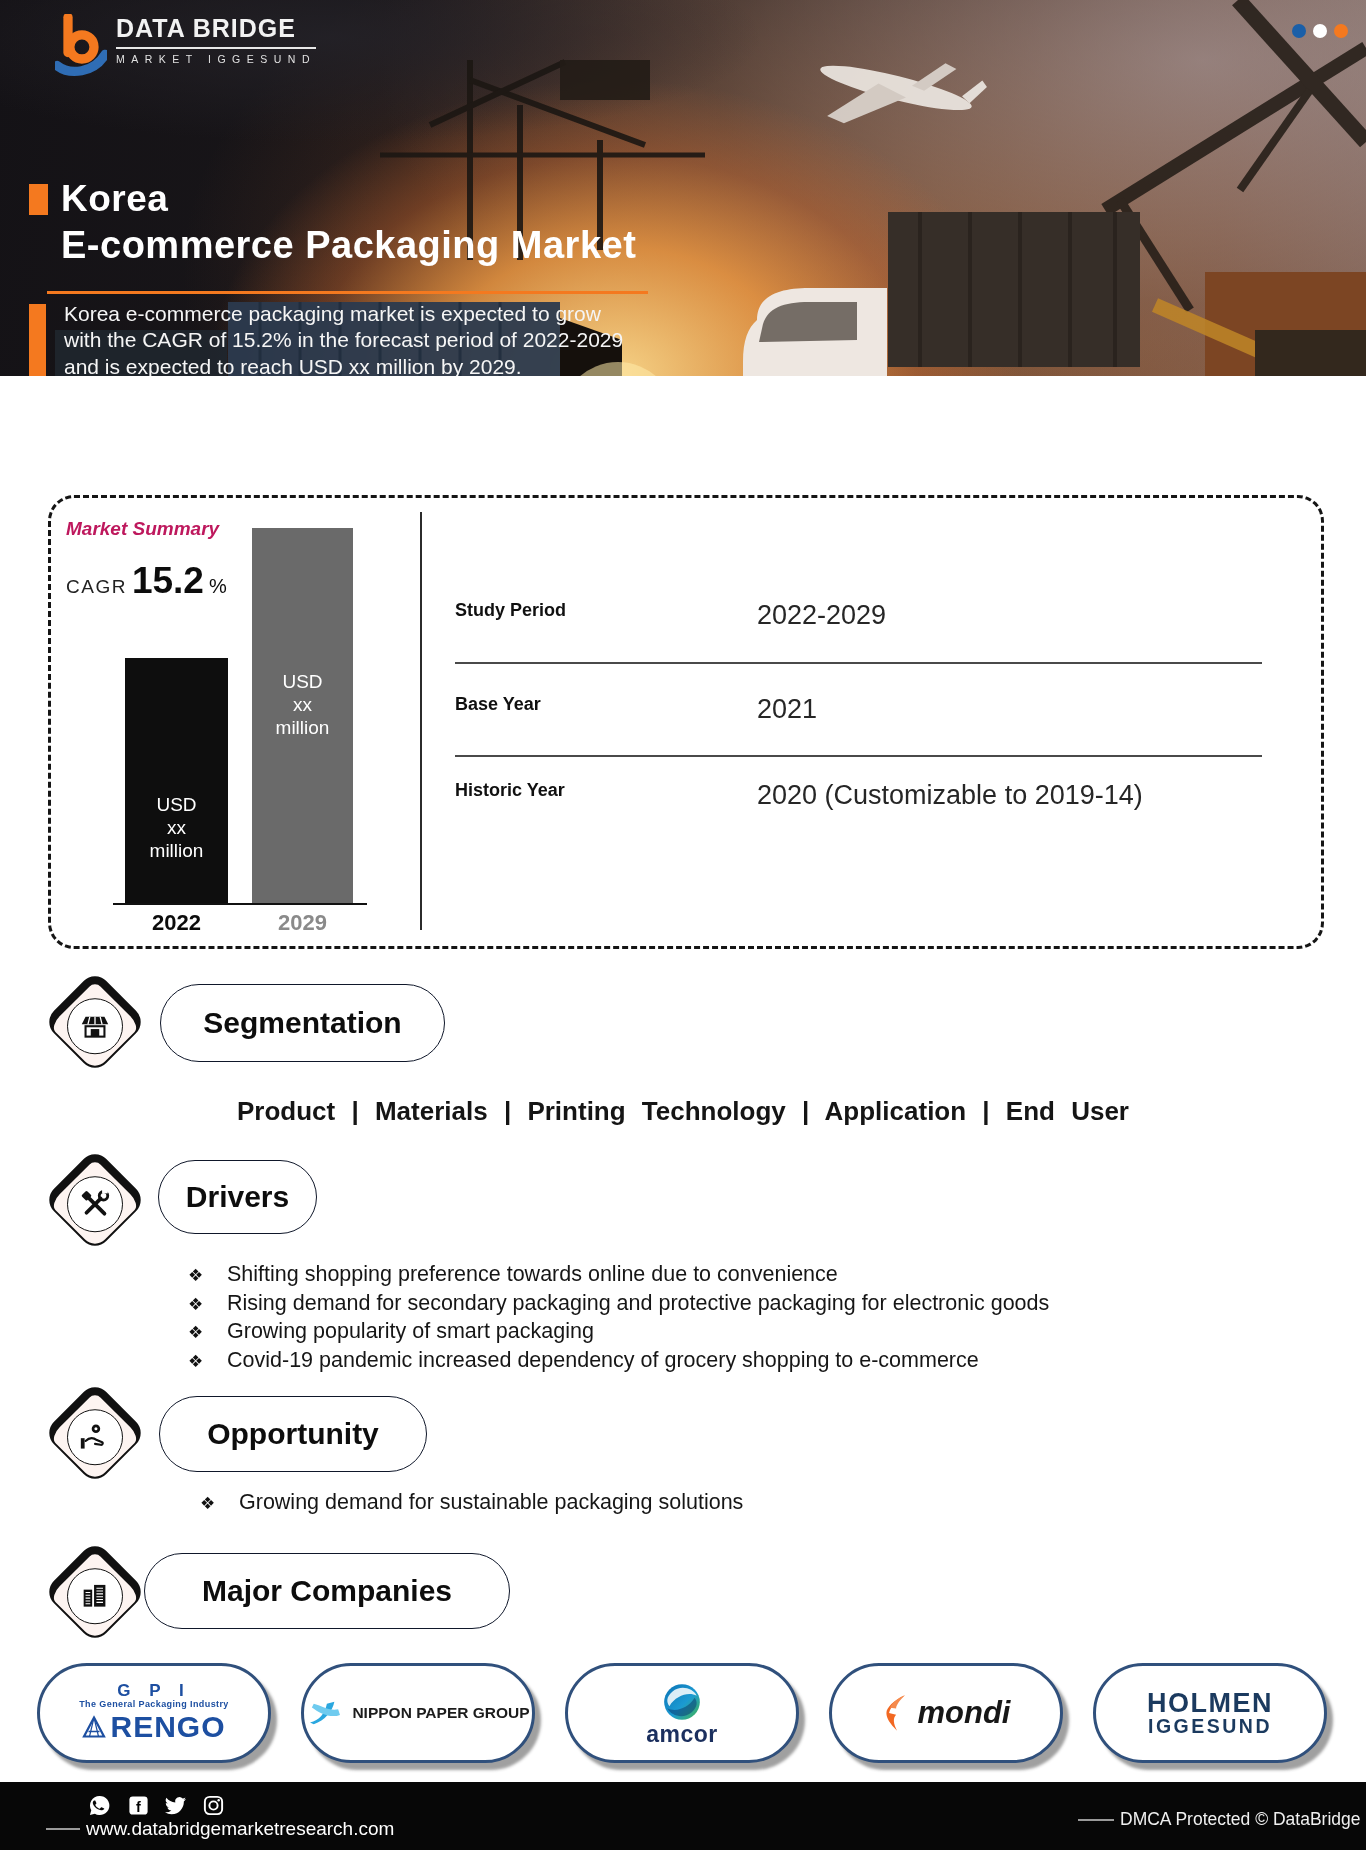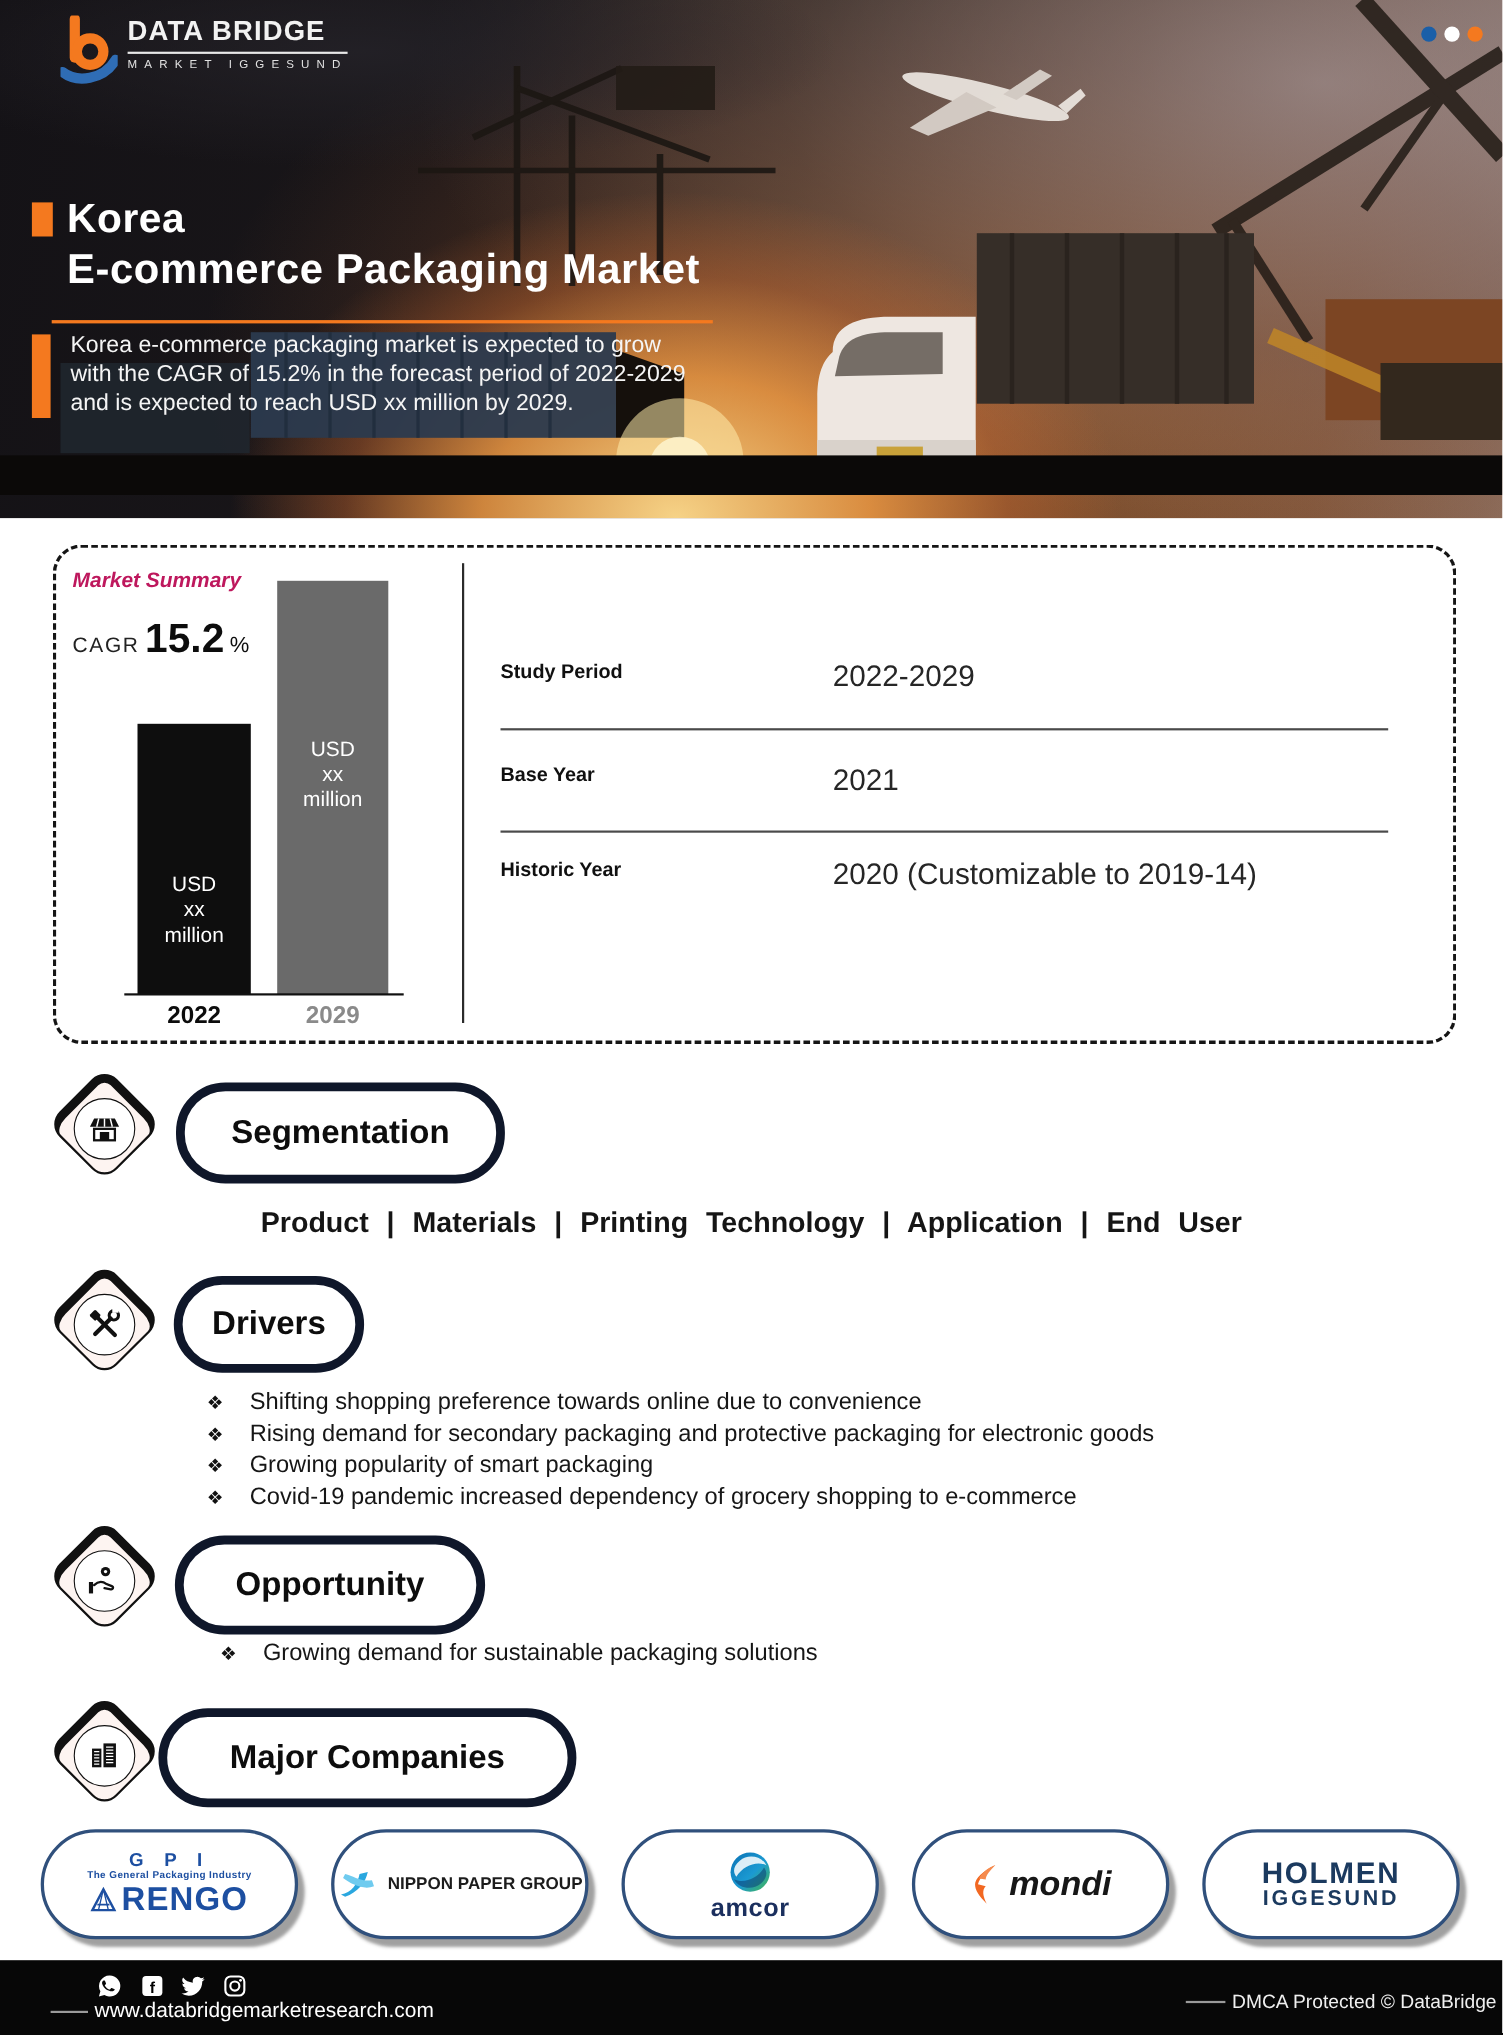--- a/index.html
+++ b/index.html
@@ -1,20 +1,20 @@
 <!DOCTYPE html>
 <html><head>
 <meta charset="utf-8">
 <style>
   html,body{margin:0;padding:0;background:#fff;}
   .page{position:relative;width:1366px;height:1850px;background:#fff;overflow:hidden;
         font-family:"Liberation Sans",sans-serif;color:#111;}
 
   
-  .hero{position:absolute;left:0;top:0;width:1366px;height:471px;overflow:hidden;
+  .hero{position:absolute;left:0;top:0;width:1366px;height:376px;overflow:hidden;
     background:
       radial-gradient(620px 150px at 24% 10%, rgba(36,34,40,.85), rgba(36,34,40,0) 70%),
       radial-gradient(520px 380px at 45% 100%, rgba(255,219,140,.95) 0%, rgba(248,160,70,.78) 34%, rgba(205,105,48,.38) 58%, rgba(120,60,30,0) 78%),
       radial-gradient(1100px 540px at 88% 16%, rgba(172,162,170,.6) 0%, rgba(122,104,108,.32) 45%, rgba(60,50,50,0) 75%),
       radial-gradient(900px 520px at 66% 72%, rgba(228,134,62,.5) 0%, rgba(150,80,40,.22) 55%, rgba(60,40,30,0) 80%),
       linear-gradient(100deg,#141216 0%,#191619 30%,#262019 52%,#4a3526 72%,#6e5140 88%,#8a7265 100%);}
   .hero-art{position:absolute;left:0;top:0;}
   .logo{position:absolute;left:55px;top:14px;display:flex;align-items:flex-start;gap:9px;}
   .logo-text .l1{font-size:25px;font-weight:600;color:#f2f2f2;letter-spacing:1px;
       border-bottom:2px solid #e8e8e8;padding-bottom:4px;}
@@ -44,21 +44,21 @@
   .trow-value{position:absolute;left:757px;font-size:27px;font-weight:400;color:#262626;}
   .tline{position:absolute;left:455px;width:807px;height:1.5px;background:#4a4a4a;}
 
   
   .diamond{position:absolute;width:74px;height:74px;transform:rotate(45deg);
      background:#fdf4f1;border:2px solid #111;border-top:8px solid #111;border-left:8px solid #111;
      border-radius:16px;box-sizing:border-box;}
   .d-circle{position:absolute;left:50%;top:50%;width:54px;height:54px;border-radius:50%;
      background:#fff;border:1.6px solid #111;transform:translate(-50%,-50%) rotate(-45deg);
      display:flex;align-items:center;justify-content:center;}
-  .pill{position:absolute;border:8px solid #0f172a;border-radius:45px;background:#fff;
+  .pill{position:absolute;border:1px solid #0f172a;border-radius:45px;background:#fff;
      display:flex;align-items:center;justify-content:center;font-size:30px;font-weight:800;color:#0d0d0d;}
   .seg-items{position:absolute;left:100px;top:1096px;width:1166px;text-align:center;
      font-size:26px;font-weight:600;color:#151515;word-spacing:9px;}
   .bullets{position:absolute;left:188px;width:1100px;}
   .bullet-row{display:flex;align-items:flex-start;height:28.6px;}
   .bullet-glyph{width:26px;font-size:17px;color:#111;padding-top:3px;}
   .bullet-text{font-size:21.5px;color:#161616;padding-left:13px;}
 
   
   .lpill{position:absolute;top:1663px;width:234px;height:100px;background:#fff;

